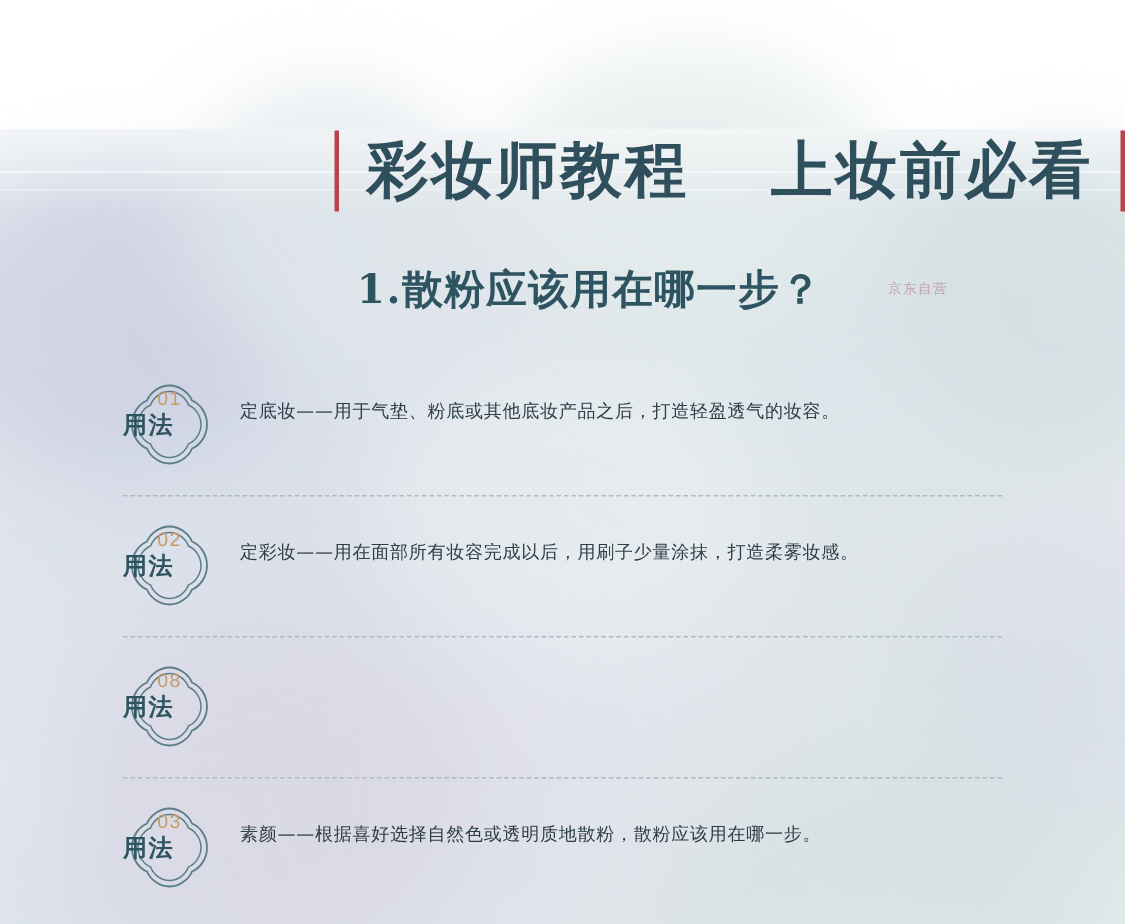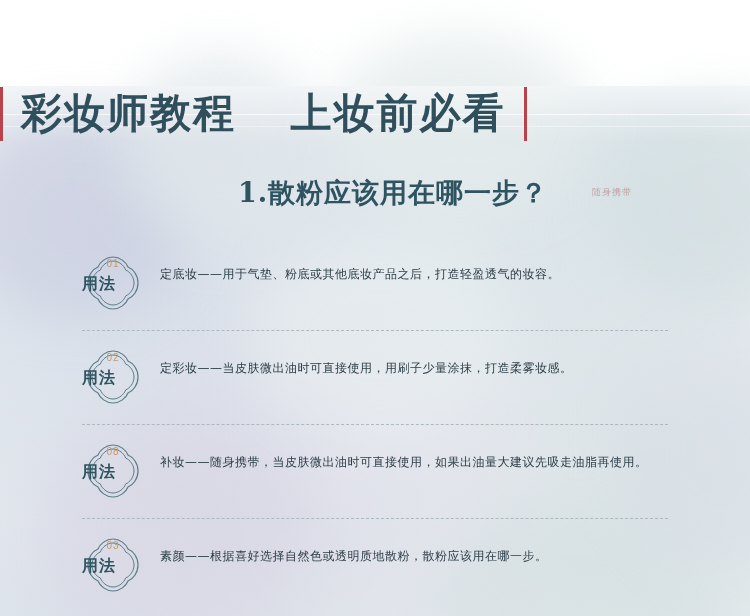--- a/index.html
+++ b/index.html
@@ -65,21 +65,21 @@
   .content {
     position: relative;
     z-index: 3;
   }
 
   
   .title-wrap {
     margin-top: 86px;
     display: flex;
     align-items: center;
-    justify-content: flex-start;
+    justify-content: flex-end;
     gap: 18px;
   }
   .title-bar {
     width: 3px;
     height: 54px;
     background: #b8434b;
   }
   .title-text {
     font-family: "DejaVu Serif", "Liberation Serif", serif;
     font-weight: bold;
@@ -144,21 +144,21 @@
     font-weight: bold;
     font-size: 16px;
     color: #2f5461;
     letter-spacing: 1px;
   }
   .badge-num {
     position: absolute;
     top: 6px;
     left: 50%;
     transform: translateX(-50%);
-    font-size: 10px;
+    font-size: 13px;
     color: #c79a66;
     letter-spacing: 1px;
   }
 
   .item-text {
     flex: 1 1 auto;
     padding-top: 8px;
     font-family: "DejaVu Sans", "Liberation Sans", sans-serif;
     font-size: 12px;
     line-height: 28px;
@@ -177,21 +177,21 @@
   <div class="blob b4"></div>
   <div class="blob b5"></div>
   <div class="blob b6"></div>
   <div class="blob b7"></div>
   <div class="blob b8"></div>
 
   <div class="glass-band"></div>
   <div class="glass-line gl1"></div>
   <div class="glass-line gl2"></div>
 
-  <div class="watermark">随身携带</div>
+  <div class="watermark">京东自营</div>
 
   <div class="content">
 
     <div class="title-wrap">
       <div class="title-bar"></div>
       <div class="title-text">
         <span>彩妆师教程</span>
         <span class="title-gap"></span>
         <span>上妆前必看</span>
       </div>
@@ -216,33 +216,32 @@
 
       <div class="item">
         <div class="badge">
           <svg width="62" height="62" viewBox="0 0 62 62">
             <path d="M31 5 C38 5 44 10 46 15 C51 17 56 23 56 31 C56 39 51 45 46 47 C44 52 38 57 31 57 C24 57 18 52 16 47 C11 45 6 39 6 31 C6 23 11 17 16 15 C18 10 24 5 31 5 Z" fill="none" stroke="#5b7d88" stroke-width="1.2"></path>
             <path d="M31 9 C37 9 42 13.5 43.6 18 C48 19.8 52 25 52 31 C52 37 48 42.2 43.6 44 C42 48.5 37 53 31 53 C25 53 20 48.5 18.4 44 C14 42.2 10 37 10 31 C10 25 14 19.8 18.4 18 C20 13.5 25 9 31 9 Z" fill="none" stroke="#5b7d88" stroke-width="1"></path>
           </svg>
           <div class="badge-num">02</div>
           <div class="badge-label">用法</div>
         </div>
-        <div class="item-text">定彩妆——当皮肤微出油时可直接使用，用刷子少量涂抹，打造柔雾妆感。</div>
+        <div class="item-text">定彩妆——用在面部所有妆容完成以后，用刷子少量涂抹，打造柔雾妆感。</div>
       </div>
 
       <div class="item">
         <div class="badge">
           <svg width="62" height="62" viewBox="0 0 62 62">
             <path d="M31 5 C38 5 44 10 46 15 C51 17 56 23 56 31 C56 39 51 45 46 47 C44 52 38 57 31 57 C24 57 18 52 16 47 C11 45 6 39 6 31 C6 23 11 17 16 15 C18 10 24 5 31 5 Z" fill="none" stroke="#5b7d88" stroke-width="1.2"></path>
             <path d="M31 9 C37 9 42 13.5 43.6 18 C48 19.8 52 25 52 31 C52 37 48 42.2 43.6 44 C42 48.5 37 53 31 53 C25 53 20 48.5 18.4 44 C14 42.2 10 37 10 31 C10 25 14 19.8 18.4 18 C20 13.5 25 9 31 9 Z" fill="none" stroke="#5b7d88" stroke-width="1"></path>
           </svg>
           <div class="badge-num">08</div>
           <div class="badge-label">用法</div>
         </div>
-        <div class="item-text">补妆——随身携带，当皮肤微出油时可直接使用，如果出油量大建议先吸走油脂再使用。</div>
       </div>
 
       <div class="item">
         <div class="badge">
           <svg width="62" height="62" viewBox="0 0 62 62">
             <path d="M31 5 C38 5 44 10 46 15 C51 17 56 23 56 31 C56 39 51 45 46 47 C44 52 38 57 31 57 C24 57 18 52 16 47 C11 45 6 39 6 31 C6 23 11 17 16 15 C18 10 24 5 31 5 Z" fill="none" stroke="#5b7d88" stroke-width="1.2"></path>
             <path d="M31 9 C37 9 42 13.5 43.6 18 C48 19.8 52 25 52 31 C52 37 48 42.2 43.6 44 C42 48.5 37 53 31 53 C25 53 20 48.5 18.4 44 C14 42.2 10 37 10 31 C10 25 14 19.8 18.4 18 C20 13.5 25 9 31 9 Z" fill="none" stroke="#5b7d88" stroke-width="1"></path>
           </svg>
           <div class="badge-num">03</div>
           <div class="badge-label">用法</div>

